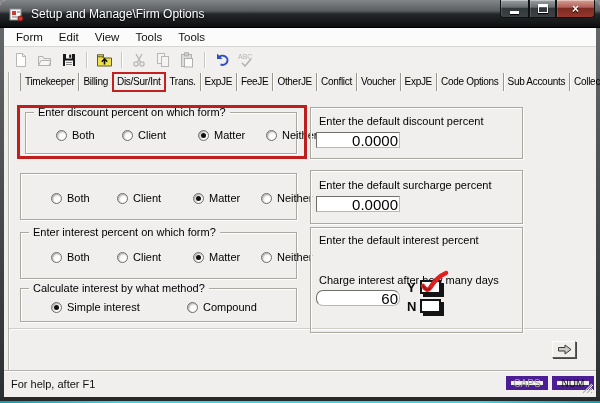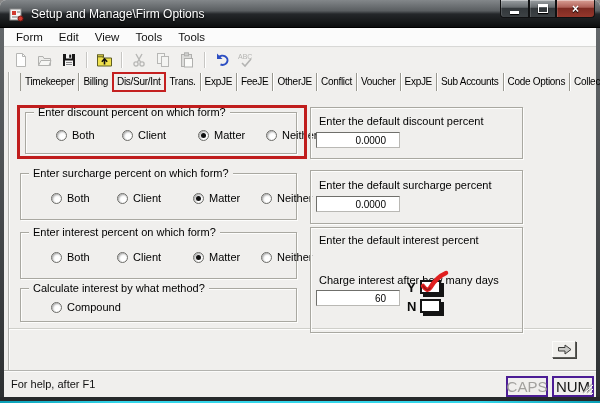--- a/index.html
+++ b/index.html
@@ -55,36 +55,36 @@
     box-shadow:inset 1px 1px 0 #fdfdfc, 1px 1px 0 #fdfdfc;}
   .legend{position:absolute;top:-7px;left:8px;background:#f0efed;padding:0 4px;font-size:11px;color:#000;white-space:nowrap;}
   .annot-rect{position:absolute;border:3px solid #c01d1d;pointer-events:none;z-index:5;}
   .opts{position:absolute;left:14px;display:flex;align-items:center;padding-left:16px;}
   .opt{display:flex;align-items:center;gap:5px;font-size:11px;color:#000;cursor:default;}
   .rad{width:11px;height:11px;border-radius:50%;background:#fff;border:1px solid #6c6c68;
     box-shadow:inset 1px 1px 2px rgba(0,0,0,.35);flex:0 0 auto;}
   .rad.on::after{content:"";display:block;width:5px;height:5px;border-radius:50%;background:#101010;margin:2px;}
   .flabel{position:absolute;font-size:11px;color:#000;white-space:nowrap;}
   .edit{position:absolute;width:84px;height:16px;background:#fff;font-family:"Liberation Sans",sans-serif;
-    font-size:10px;text-align:right;padding:0 13px 0 2px;
+    font-size:15px;text-align:right;padding:0 1px 0 2px;
     border:1px solid;border-color:#6f6f6b #b9b8b4 #b9b8b4 #6f6f6b;outline:none;color:#000;}
   
   .yn{position:absolute;}
   .yn-row{display:flex;align-items:center;height:16px;margin-bottom:3px;position:relative;}
   .yn-letter{font-size:13px;font-weight:bold;color:#0b0b0b;width:13px;}
   .yn-box{width:21px;height:14px;background:#fff;border:2px solid #141414;box-shadow:3px 3px 0 #141414;}
   .yn-check{position:absolute;left:11px;top:-10px;z-index:6;pointer-events:none;}
   
   .arrow-btn{position:absolute;left:552px;top:341px;width:24px;height:17px;background:#f0efec;
     border:1px solid;border-color:#fbfbf9 #5d5d59 #5d5d59 #fbfbf9;box-shadow:1px 1px 0 #454541;
     display:flex;align-items:center;justify-content:center;cursor:default;}
   
   .statusbar{position:absolute;left:4px;top:373px;width:592px;height:24px;background:#f0efed;}
   .status-msg{position:absolute;left:7px;top:5px;font-size:11px;color:#111;}
-  .pane{position:absolute;top:3px;height:21px;border:2px solid #4c1d95;font-size:15px;
+  .pane{position:absolute;top:3px;height:14px;border:5px solid #4c1d95;font-size:10px;
     display:flex;align-items:center;justify-content:center;background:#f0efed;}
   .pane.caps{left:502px;width:42px;color:#a2a19e;}
   .pane.num{left:548px;width:42px;color:#161616;}
   .grip{position:absolute;right:2px;top:9px;}
 </style>
 </head>
 <body>
 
 <div class="window">
 
@@ -199,22 +199,22 @@
     <span class="tab">Timekeeper</span>
     <span class="tab">Billing</span>
     <span class="tab annot">Dis/Sur/Int</span>
     <span class="tab">Trans.</span>
     <span class="tab">ExpJE</span>
     <span class="tab">FeeJE</span>
     <span class="tab">OtherJE</span>
     <span class="tab">Conflict</span>
     <span class="tab">Voucher</span>
     <span class="tab">ExpJE</span>
+    <span class="tab">Code Options</span>
     <span class="tab">Sub Accounts</span>
-    <span class="tab">Code Options</span>
     <span class="tab">Collections</span>
   </div>
 
   <div class="annot-rect" style="left:17px;top:105px;width:290px;height:54px;"></div>
 
   <div class="gbox" style="left:25px;top:112px;width:272px;height:42px;">
     <span class="legend">Enter discount percent on which form?</span>
     <div class="opts" style="top:16px;">
       <span class="opt" style="width:66px;">
           <span class="rad"></span>
@@ -233,21 +233,20 @@
           <span>Neither</span>
         </span>
     </div>
   </div>
   <div class="gbox" style="left:310px;top:107px;width:213px;height:52px;">
     <span class="flabel" style="left:8px;top:7px;">Enter the default discount percent</span>
     <input class="edit" style="left: 5px; top: 24px;" value="0.0000">
   </div>
 
   <div class="gbox" style="left:20px;top:173px;width:277px;height:47px;">
-    <span class="legend">Enter surcharge percent on which form?</span>
     <div class="opts" style="top:18px;">
       <span class="opt" style="width:66px;">
           <span class="rad"></span>
           <span>Both</span>
         </span>
       <span class="opt" style="width:76px;">
           <span class="rad"></span>
           <span>Client</span>
         </span>
       <span class="opt" style="width:68px;">
@@ -283,31 +282,35 @@
       <span class="opt">
           <span class="rad"></span>
           <span>Neither</span>
         </span>
     </div>
   </div>
 
   <div class="gbox" style="left:20px;top:288px;width:277px;height:34px;">
     <span class="legend">Calculate interest by what method?</span>
     <div class="opts" style="top:12px;">
+      <span class="opt" style="width:136px;">
+          <span class="rad on"></span>
+          <span>Simple interest</span>
+        </span>
       <span class="opt">
           <span class="rad"></span>
           <span>Compound</span>
         </span>
     </div>
   </div>
 
   <div class="gbox" style="left:310px;top:227px;width:213px;height:106px;">
     <span class="flabel" style="left:8px;top:6px;">Enter the default interest percent</span>
     <span class="flabel" style="left:8px;top:46px;">Charge interest after how many days</span>
-    <input class="edit" style="left: 5px; top: 62px;" value="60">
+    <input class="edit" style="left: 5px; top: 62px; border-radius: 7px;" value="60">
     <div class="yn" style="left:96px;top:51px;">
       <div class="yn-row">
         <span class="yn-letter">Y</span>
         <span class="yn-box"></span>
         <svg class="yn-check" width="32" height="28">
           <path d="M5 17 C8 21 10 22 12 19 C15 14 21 7 28 4" fill="none" stroke="#e02020" stroke-width="4.5" stroke-linecap="round"></path>
           <path d="M5 17 C8 21 10 22 12 19" fill="none" stroke="#9c1212" stroke-width="1.5" stroke-linecap="round"></path>
         </svg>
       </div>
       <div class="yn-row">

